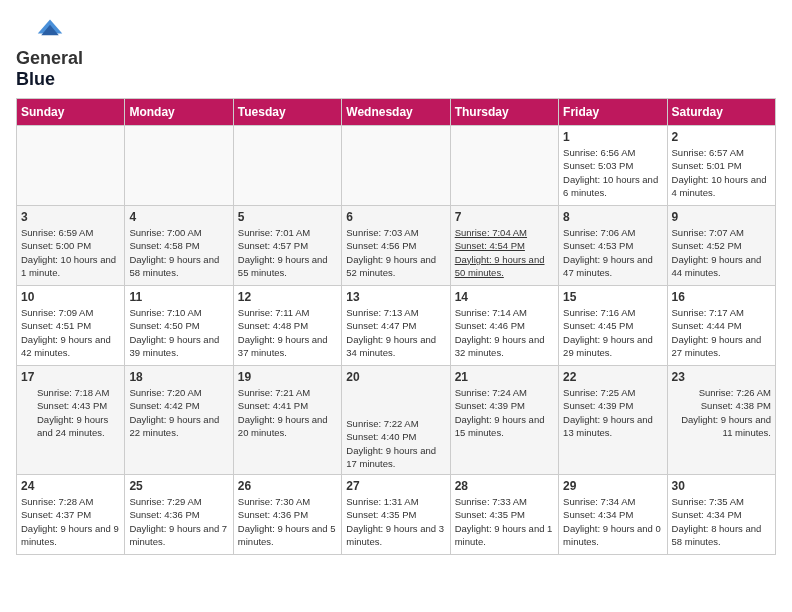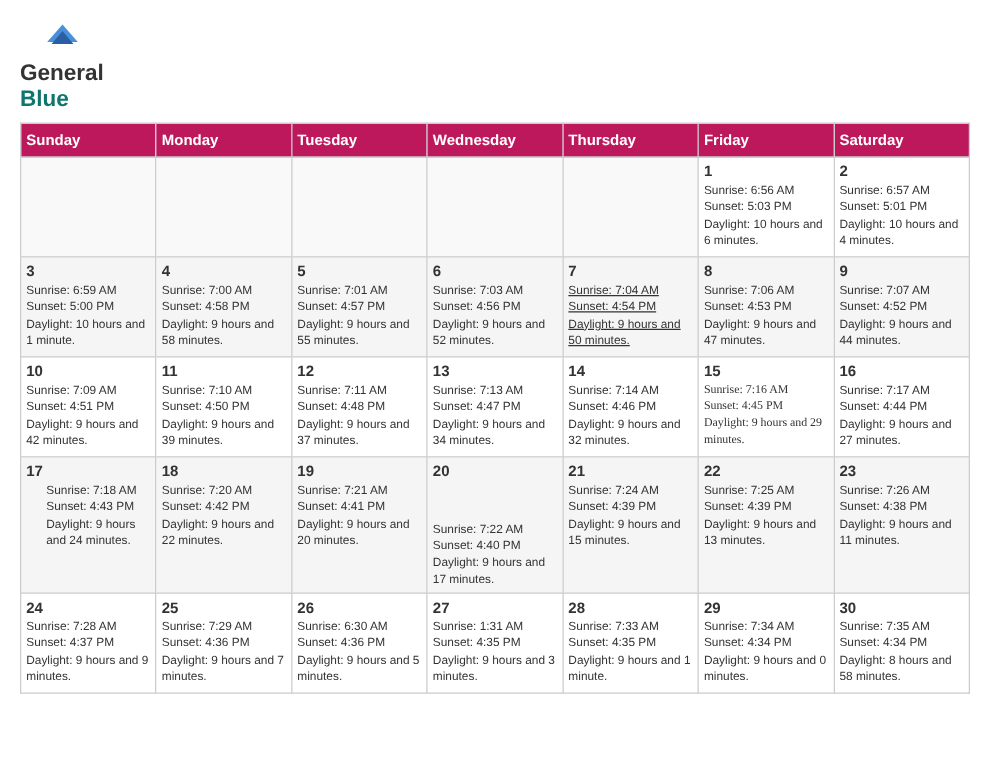--- a/index.html
+++ b/index.html
@@ -89,21 +89,21 @@
 <body>
 
 <div class="header-section">
   <div class="logo">
     <svg class="logo-icon" viewBox="0 0 32 32" xmlns="http://www.w3.org/2000/svg">
       <polygon points="16,4 30,20 2,20" fill="#4a90d9"></polygon>
       <polygon points="16,10 26,22 6,22" fill="#2a5fa5"></polygon>
     </svg>
     <div>
       <span style="font-size:18px;font-weight:bold;color:#333;">General</span><br>
-      <span style="font-size:18px;font-weight:bold;color:#0f766e;">Blue</span>
+      <span style="font-size:18px;font-weight:bold;color:#0f172a;">Blue</span>
     </div>
   </div>
   <div class="title-section">
     <div class="month-title"></div>
     <div class="subtitle"></div>
   </div>
 </div>
 
 <table>
   <thead>
@@ -207,21 +207,21 @@
 Daylight: 9 hours and 34 minutes.</div>
         </td>
         <td>
           <span class="day-number">14</span>
           <div class="day-info" style="white-space: pre-line;">Sunrise: 7:14 AM
 Sunset: 4:46 PM
 Daylight: 9 hours and 32 minutes.</div>
         </td>
         <td>
           <span class="day-number">15</span>
-          <div class="day-info" style="white-space: pre-line; font-family: Liberation Serif, serif;">Sunrise: 7:16 AM
+          <div class="day-info" style="white-space: pre-line;">Sunrise: 7:16 AM
 Sunset: 4:45 PM
 Daylight: 9 hours and 29 minutes.</div>
         </td>
         <td>
           <span class="day-number">16</span>
           <div class="day-info" style="white-space: pre-line;">Sunrise: 7:17 AM
 Sunset: 4:44 PM
 Daylight: 9 hours and 27 minutes.</div>
         </td>
       </tr>
@@ -257,41 +257,41 @@
 Daylight: 9 hours and 15 minutes.</div>
         </td>
         <td class="shaded">
           <span class="day-number">22</span>
           <div class="day-info" style="white-space: pre-line;">Sunrise: 7:25 AM
 Sunset: 4:39 PM
 Daylight: 9 hours and 13 minutes.</div>
         </td>
         <td class="shaded">
           <span class="day-number">23</span>
-          <div class="day-info" style="white-space: pre-line;">Sunrise: 7:26 AM
+          <div class="day-info" style="white-space: pre-line; text-align: right;">Sunrise: 7:26 AM
 Sunset: 4:38 PM
 Daylight: 9 hours and 11 minutes.</div>
         </td>
       </tr>
       <tr>
         <td>
           <span class="day-number">24</span>
           <div class="day-info" style="white-space: pre-line;">Sunrise: 7:28 AM
 Sunset: 4:37 PM
 Daylight: 9 hours and 9 minutes.</div>
         </td>
         <td>
           <span class="day-number">25</span>
           <div class="day-info" style="white-space: pre-line;">Sunrise: 7:29 AM
 Sunset: 4:36 PM
 Daylight: 9 hours and 7 minutes.</div>
         </td>
         <td>
           <span class="day-number">26</span>
-          <div class="day-info" style="white-space: pre-line;">Sunrise: 6:30 AM
+          <div class="day-info" style="white-space: pre-line;">Sunrise: 7:30 AM
 Sunset: 4:36 PM
 Daylight: 9 hours and 5 minutes.</div>
         </td>
         <td>
           <span class="day-number">27</span>
           <div class="day-info" style="white-space: pre-line;">Sunrise: 1:31 AM
 Sunset: 4:35 PM
 Daylight: 9 hours and 3 minutes.</div>
         </td>
         <td>

